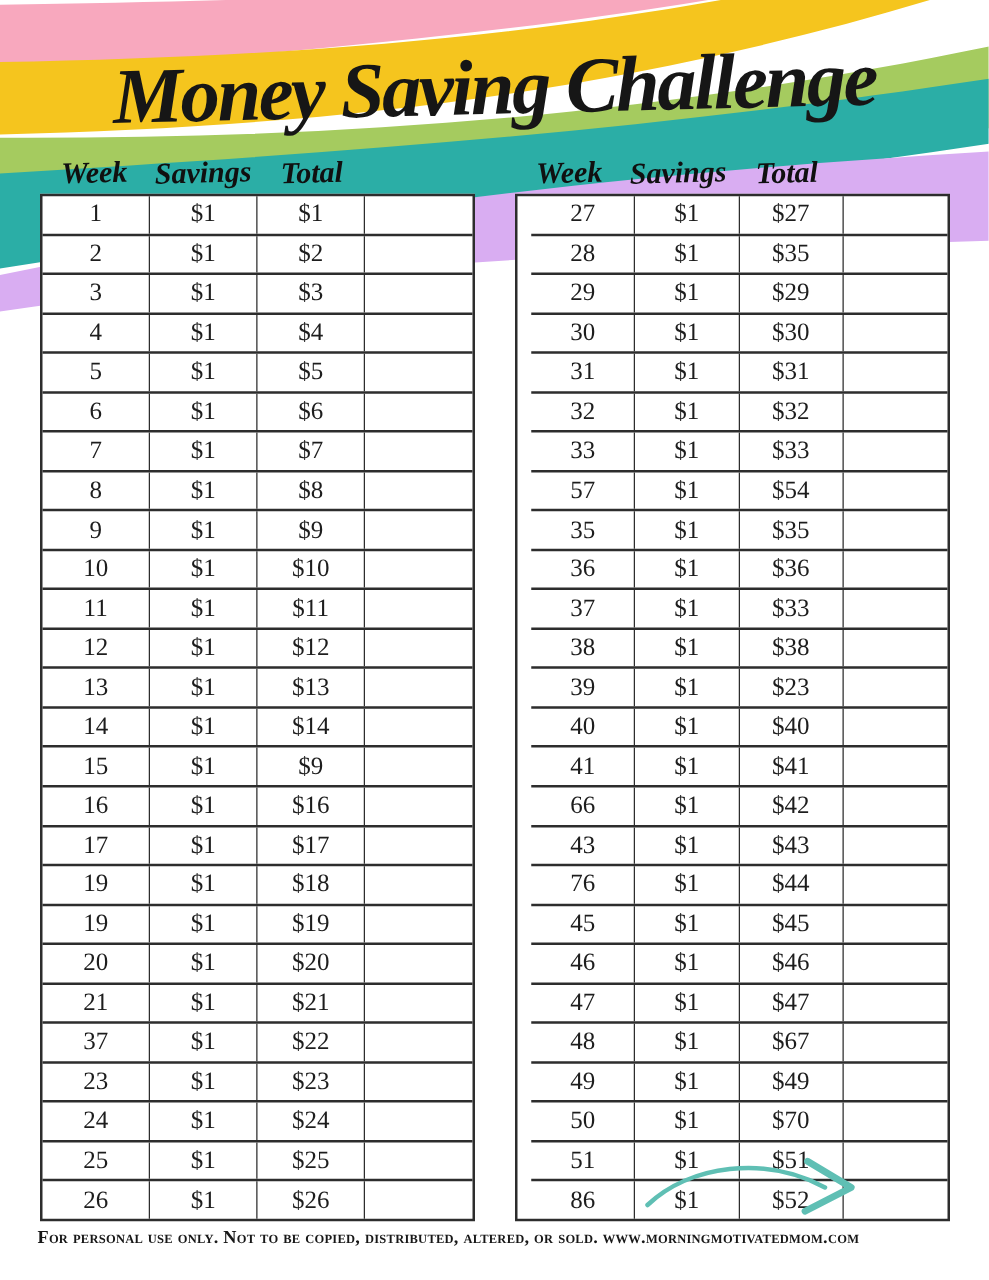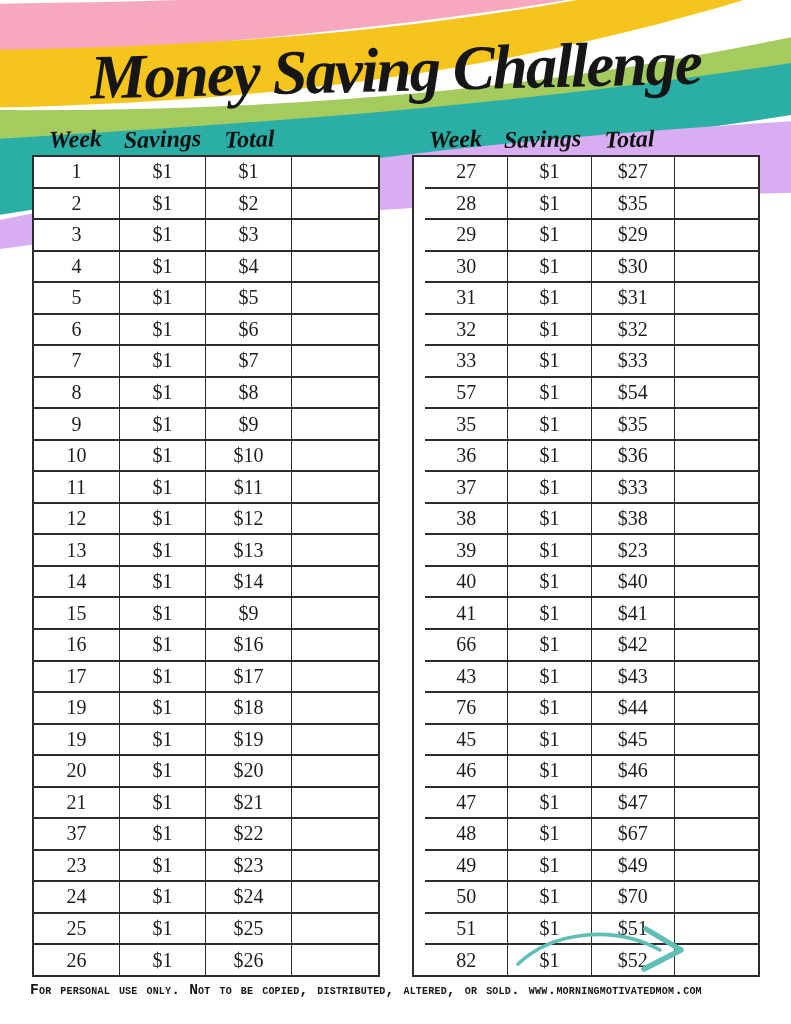--- a/index.html
+++ b/index.html
@@ -46,21 +46,21 @@
   .t-row{flex:1;display:grid;grid-template-columns:1fr 1fr 1fr 1fr;}
   .t-row:not(:last-child){border-bottom:2px solid #2d2d2d;}
   .t-cell{
     display:flex;align-items:center;justify-content:center;
     font-size:20px;color:#1d1d1d;
     overflow:hidden;
   }
   .t-cell:not(:last-child){border-right:1.6px solid #2d2d2d;}
   .footer-note{
     position:absolute;left:30px;top:982px;width:748px;z-index:2;
-    font-family:Liberation Mono, monospace;
+    font-family:Liberation Serif, serif;
     font-weight:700;font-variant:small-caps;
     font-size:14.6px;letter-spacing:0.2px;color:#171717;
     white-space:nowrap;
   }
   .arrow-doodle{position:absolute;left:480px;top:898px;z-index:3;}
 </style>
 </head>
 <body>
 
 <div class="page">
@@ -391,21 +391,21 @@
         <div class="t-cell">$70</div>
         <div class="t-cell"></div>
       </div>
       <div class="t-row">
         <div class="t-cell">51</div>
         <div class="t-cell">$1</div>
         <div class="t-cell">$51</div>
         <div class="t-cell"></div>
       </div>
       <div class="t-row">
-        <div class="t-cell">82</div>
+        <div class="t-cell">86</div>
         <div class="t-cell">$1</div>
         <div class="t-cell">$52</div>
         <div class="t-cell"></div>
       </div>
     </div>
 
   <svg class="arrow-doodle" width="311" height="110" viewBox="0 0 311 110" aria-hidden="true">
     <path d="M 38 66 C 72 34 132 26 180 52" fill="none" stroke-width="3.6" stroke-linecap="round" stroke="#5FBFB4"></path>
     <path d="M 166 31 L 201 52 L 164 71" fill="none" stroke-width="5.4" stroke-linecap="round" stroke-linejoin="round" stroke="#5FBFB4"></path>
   </svg>

